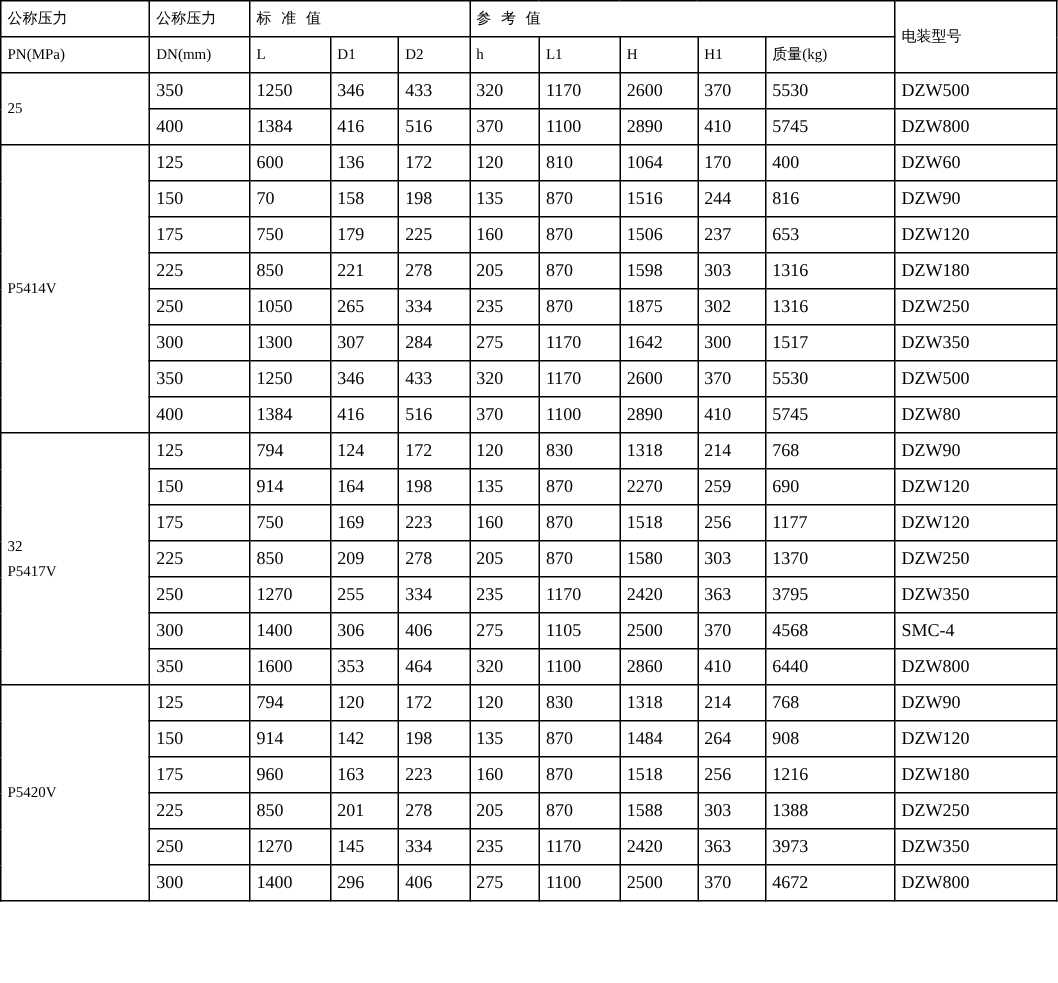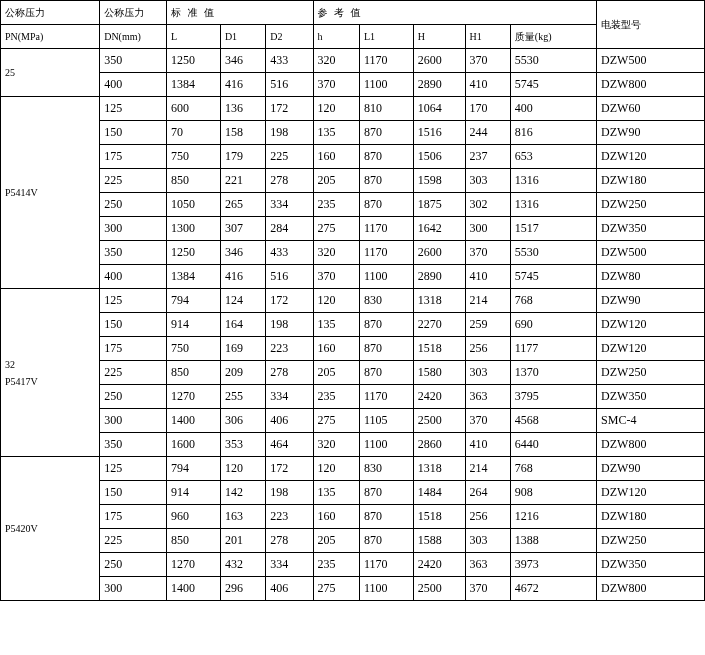--- a/index.html
+++ b/index.html
@@ -381,21 +381,21 @@
           <td>205</td>
           <td>870</td>
           <td>1588</td>
           <td>303</td>
           <td>1388</td>
           <td>DZW250</td>
         </tr>
         <tr>
           <td>250</td>
           <td>1270</td>
-          <td>432</td>
+          <td>145</td>
           <td>334</td>
           <td>235</td>
           <td>1170</td>
           <td>2420</td>
           <td>363</td>
           <td>3973</td>
           <td>DZW350</td>
         </tr>
         <tr>
           <td>300</td>

